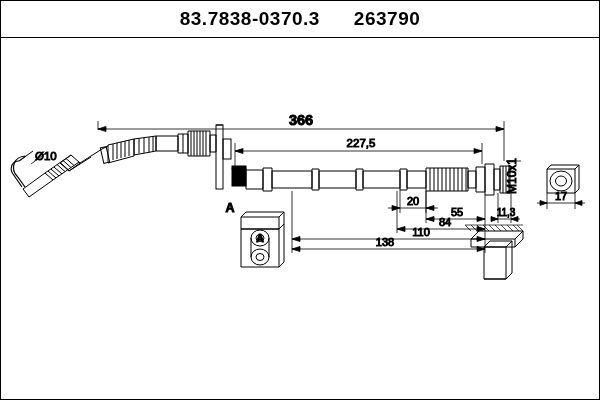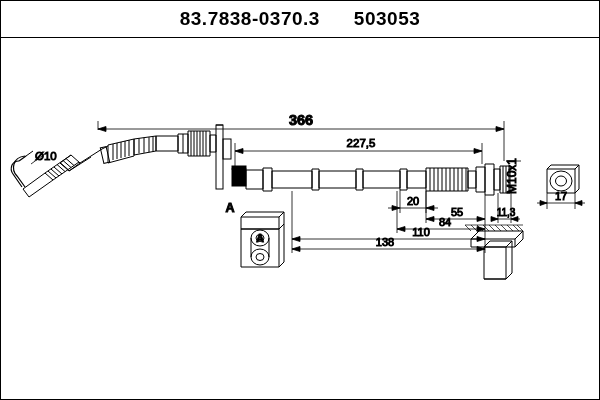--- a/index.html
+++ b/index.html
@@ -27,21 +27,21 @@
   svg{position:absolute;left:0;top:0;}
   text{font-family:"Liberation Sans", sans-serif;fill:#000;}
 </style>
 </head>
 <body>
 
 <div id="page">
 
   <div class="title-bar">
     <span class="title-num">83.7838-0370.3</span>
-    <span class="title-num">503053</span>
+    <span class="title-num">263790</span>
   </div>
 
   <svg width="600" height="400" viewBox="0 0 600 400">
     <g stroke="#000" fill="none" stroke-width="1">
 
       <g>
 
         <path d="M18,160 q-5,0 -7,4 q-2,5 1,9 l9,13" stroke-width="1.2"></path>
         <path d="M24,155 q-9,1 -11,8 q-2,7 3,12 l8,11" stroke-width="1.2"></path>
         <path d="M18,160 l7,-5" stroke-width="1.2"></path>

